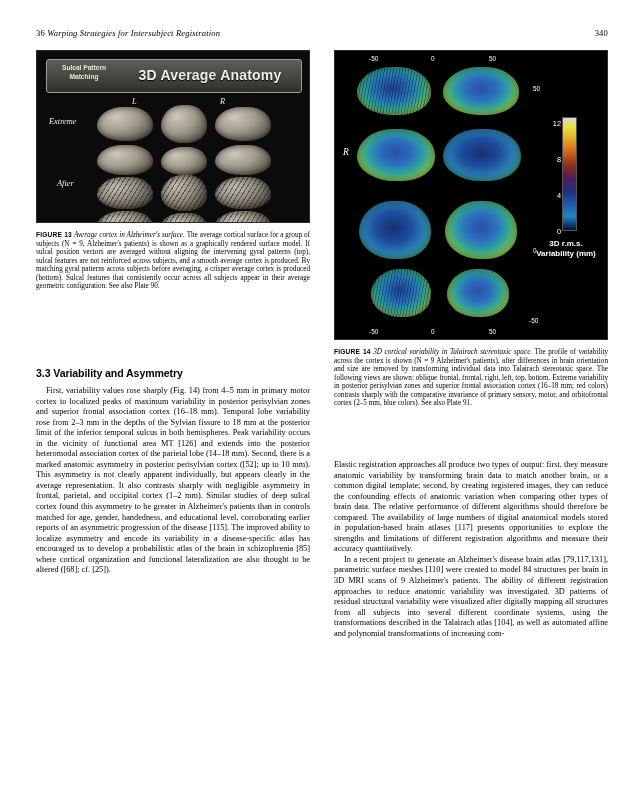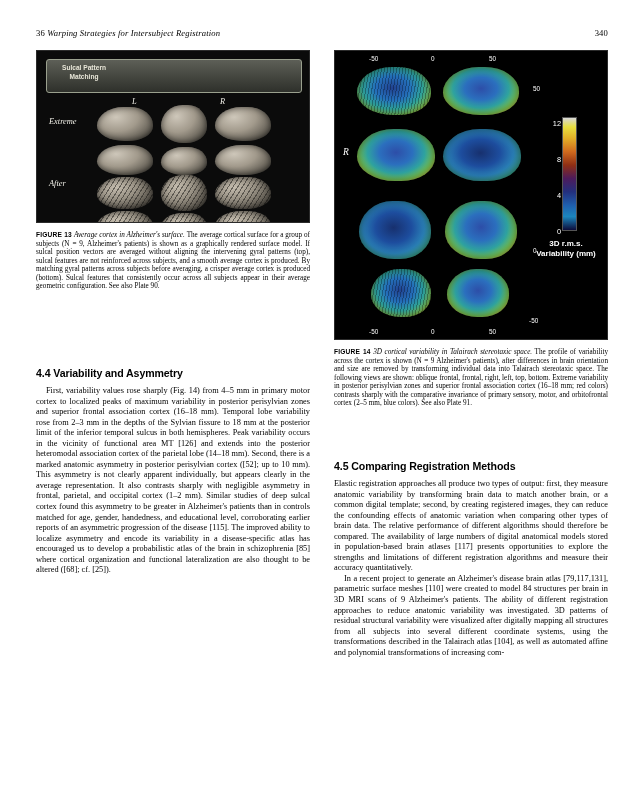--- a/index.html
+++ b/index.html
@@ -244,27 +244,28 @@
 
   <div class="running-head">
     <span class="chapnum">36</span>
     <span class="chaptitle">Warping Strategies for Intersubject Registration</span>
     <span class="folio">340</span>
   </div>
 
   <div class="fig13">
     <div class="fig13-banner">
       <div class="bansub">Sulcal Pattern Matching</div>
+      <div class="bantitle">3D Average Anatomy</div>
     </div>
 
     <div class="fig13-hemilabel" style="left:95px; top:46px;">L</div>
     <div class="fig13-hemilabel" style="left:183px; top:46px;">R</div>
 
     <div class="fig13-rowlabel" style="top:66px;">Extreme</div>
-    <div class="fig13-rowlabel" style="top:128px;">After</div>
+    <div class="fig13-rowlabel" style="top:128px;margin-left:8px;">After</div>
 
     <div class="brain smooth" style="left:60px; top:56px; width:56px; height:34px;"></div>
     <div class="brain smooth" style="left:124px; top:54px; width:46px; height:38px;"></div>
     <div class="brain smooth" style="left:178px; top:56px; width:56px; height:34px;"></div>
     <div class="brain smooth" style="left:60px; top:94px; width:56px; height:30px;"></div>
     <div class="brain smooth" style="left:124px; top:96px; width:46px; height:28px;"></div>
     <div class="brain smooth" style="left:178px; top:94px; width:56px; height:30px;"></div>
 
     <div class="brain sulci" style="left:60px; top:126px; width:56px; height:32px;"></div>
     <div class="brain sulci" style="left:124px; top:124px; width:46px; height:36px;"></div>
@@ -275,21 +276,21 @@
   </div>
 
   <div class="col col-left caption" style="top:231px;">
     <span class="figlabel">FIGURE 13</span>
     <span class="figtitle">Average cortex in Alzheimer's surface.</span>
     <span>The average cortical surface for a group of subjects (N = 9, Alzheimer's patients) is shown as a graphically rendered surface model. If sulcal position vectors are averaged without aligning the intervening gyral patterns (top), sulcal features are not reinforced across subjects, and a smooth average cortex is produced. By matching gyral patterns across subjects before averaging, a crisper average cortex is produced (bottom). Sulcal features that consistently occur across all subjects appear in their average geometric configuration. See also Plate 90.</span>
   </div>
 
 
   <div class="col col-left" style="top:367px;">
-    <h2 class="section">4.4  Variability and Asymmetry</h2>
+    <h2 class="section">3.3  Variability and Asymmetry</h2>
     <p class="body">First, variability values rose sharply (Fig. 14) from 4–5 mm in primary motor cortex to localized peaks of maximum variability in posterior perisylvian zones and superior frontal association cortex (16–18 mm). Temporal lobe variability rose from 2–3 mm in the depths of the Sylvian fissure to 18 mm at the posterior limit of the inferior temporal sulcus in both hemispheres. Peak variability occurs in the vicinity of functional area MT [126] and extends into the posterior heteromodal association cortex of the parietal lobe (14–18 mm). Second, there is a marked anatomic asymmetry in posterior perisylvian cortex ([52]; up to 10 mm). This asymmetry is not clearly apparent individually, but appears clearly in the average representation. It also contrasts sharply with negligible asymmetry in frontal, parietal, and occipital cortex (1–2 mm). Similar studies of deep sulcal cortex found this asymmetry to be greater in Alzheimer's patients than in controls matched for age, gender, handedness, and educational level, corroborating earlier reports of an asymmetric progression of the disease [115]. The improved ability to localize asymmetry and encode its variability in a disease-specific atlas has encouraged us to develop a probabilistic atlas of the brain in schizophrenia [85] where cortical organization and functional lateralization are also thought to be altered ([68]; cf. [25]).</p>
   </div>
 
   <div class="fig14">
 
     <div class="f14-tick" style="left:34px; top:4px;">-50</div>
     <div class="f14-tick" style="left:96px; top:4px;">0</div>
     <div class="f14-tick" style="left:154px; top:4px;">50</div>
 
     <div class="f14-tick" style="left:34px; bottom:4px;">-50</div>
@@ -319,18 +320,17 @@
     <div class="cb-caption" style="top:188px;">3D r.m.s. Variability (mm)</div>
   </div>
 
   <div class="col col-right caption" style="top:348px;">
     <span class="figlabel">FIGURE 14</span>
     <span class="figtitle">3D cortical variability in Talairach stereotaxic space.</span>
     <span>The profile of variability across the cortex is shown (N = 9 Alzheimer's patients), after differences in brain orientation and size are removed by transforming individual data into Talairach stereotaxic space. The following views are shown: oblique frontal, frontal, right, left, top, bottom. Extreme variability in posterior perisylvian zones and superior frontal association cortex (16–18 mm; red colors) contrasts sharply with the comparative invariance of primary sensory, motor, and orbitofrontal cortex (2–5 mm, blue colors). See also Plate 91.</span>
   </div>
 
   <div class="col col-right" style="top:460px;">
-    <h2 class="section">4.5  Comparing Registration Methods</h2>
     <p class="body noindent">Elastic registration approaches all produce two types of output: first, they measure anatomic variability by transforming brain data to match another brain, or a common digital template; second, by creating registered images, they can reduce the confounding effects of anatomic variation when comparing other types of brain data. The relative performance of different algorithms should therefore be compared. The availability of large numbers of digital anatomical models stored in population-based brain atlases [117] presents opportunities to explore the strengths and limitations of different registration algorithms and measure their accuracy quantitatively.</p>
     <p class="body">In a recent project to generate an Alzheimer's disease brain atlas [79,117,131], parametric surface meshes [110] were created to model 84 structures per brain in 3D MRI scans of 9 Alzheimer's patients. The ability of different registration approaches to reduce anatomic variability was investigated. 3D patterns of residual structural variability were visualized after digitally mapping all structures from all subjects into several different coordinate systems, using the transformations described in the Talairach atlas [104], as well as automated affine and polynomial transformations of increasing com-</p>
   </div>
 
 </div>
 
 </body></html>

